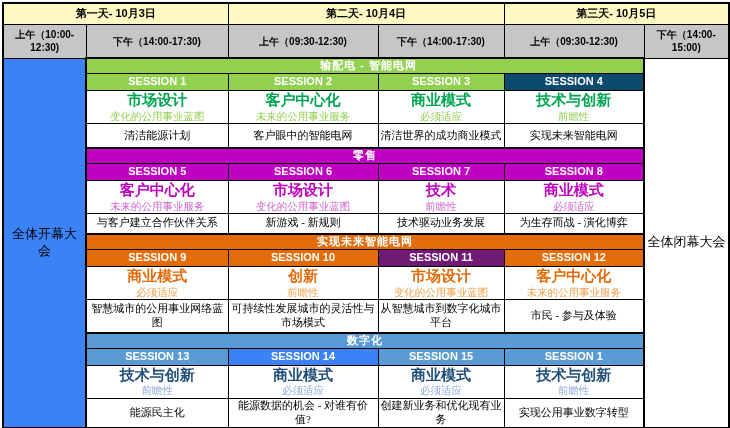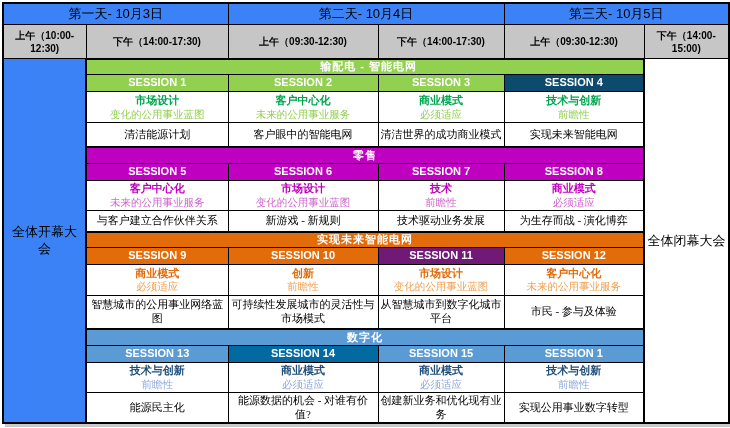--- a/index.html
+++ b/index.html
@@ -10,27 +10,27 @@
     border-collapse:collapse;table-layout:fixed;
     border:2px solid #000;background:#fff;
     box-shadow:3px 3px 0 0 #c9c9c9;
   }
   td{border:1px solid #000;padding:0 2px;text-align:center;vertical-align:middle;
      overflow:hidden;line-height:1.25;}
   
   col.cA{width:83px}col.cB{width:142px}col.cC{width:150px}
   col.cD{width:126px}col.cE{width:140px}col.cF{width:85px}
   
-  tr.r-day td{height:20px;font-size:13px;font-weight:normal;background:#3b82f6;}
+  tr.r-day td{height:20px;font-size:11px;font-weight:bold;background:#fef9c3;}
   tr.r-time td{height:32px;font-size:10px;font-weight:bold;background:#c6c6c6;line-height:1.3;}
   td.band{height:14px;font-size:11px;font-weight:bold;color:#fff;
           border-top:2px solid #000;letter-spacing:1px;}
   td.shdr{height:16px;font-size:11px;font-weight:bold;color:#fff;}
   td.theme{height:29px;font-size:11px;background:#fff;}
-  td.theme .t{font-weight:bold;font-size:11px;}
+  td.theme .t{font-weight:bold;font-size:15px;}
   td.theme .s{font-size:10.5px;}
   td.topic{font-size:11px;background:#fff;color:#000;
            font-family:"Liberation Serif","DejaVu Serif",serif;}
   tr.r-topic1 td{height:23px}
   tr.r-topic2 td{height:19px}
   tr.r-topic3 td{height:32px}
   tr.r-topic4 td{height:28px}
   td.plenL{font-size:13px;background:#3b82f6;border-right:2px solid #000;
            font-family:"Liberation Serif","DejaVu Serif",serif;}
   td.plenR{font-size:13px;background:#fff;border-left:2px solid #000;
@@ -167,21 +167,21 @@
     <td class="topic">可持续性发展城市的灵活性与市场模式</td>
     <td class="topic">从智慧城市到数字化城市平台</td>
     <td class="topic">市民 - 参与及体验</td>
   </tr>
 
   <tr>
     <td colspan="4" class="band" style="background-color: rgb(91, 155, 213);">数字化</td>
   </tr>
   <tr>
     <td class="shdr" style="background-color: rgb(91, 155, 213);">SESSION 13</td>
-    <td class="shdr" style="background-color: #0369a1; margin-top: 39px;">SESSION 14</td>
+    <td class="shdr" style="background-color: #3b82f6; margin-top: 39px;">SESSION 14</td>
     <td class="shdr" style="background-color: rgb(91, 155, 213);">SESSION 15</td>
     <td class="shdr" style="background-color: rgb(91, 155, 213);">SESSION 1</td>
   </tr>
   <tr>
     <td class="theme">
       <div class="t" style="color: rgb(31, 78, 121);">技术与创新</div>
       <div class="s" style="color: rgb(142, 169, 219);">前瞻性</div>
     </td>
     <td class="theme">
       <div class="t" style="color: rgb(31, 78, 121);">商业模式</div>

